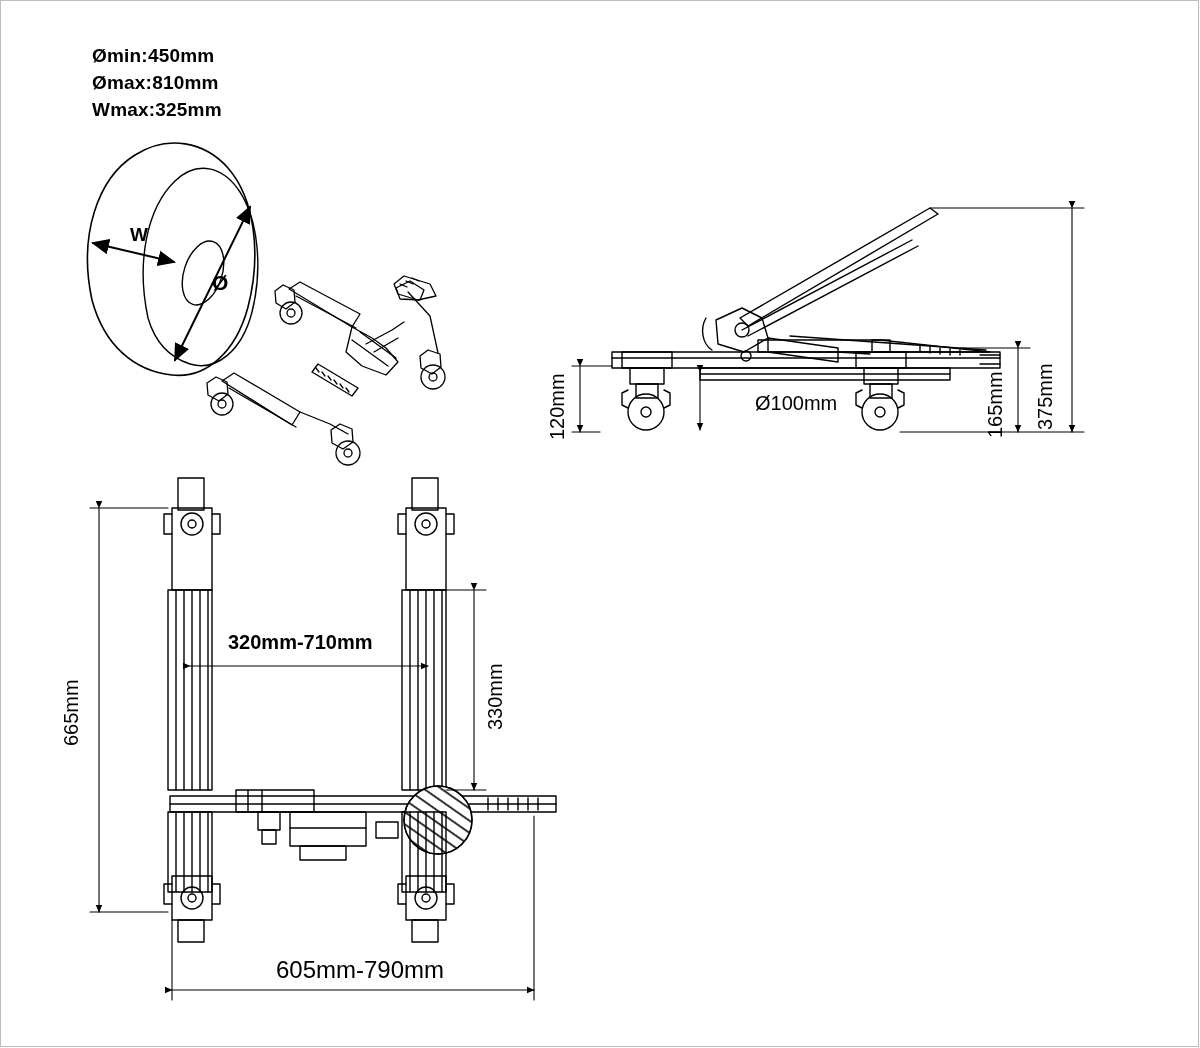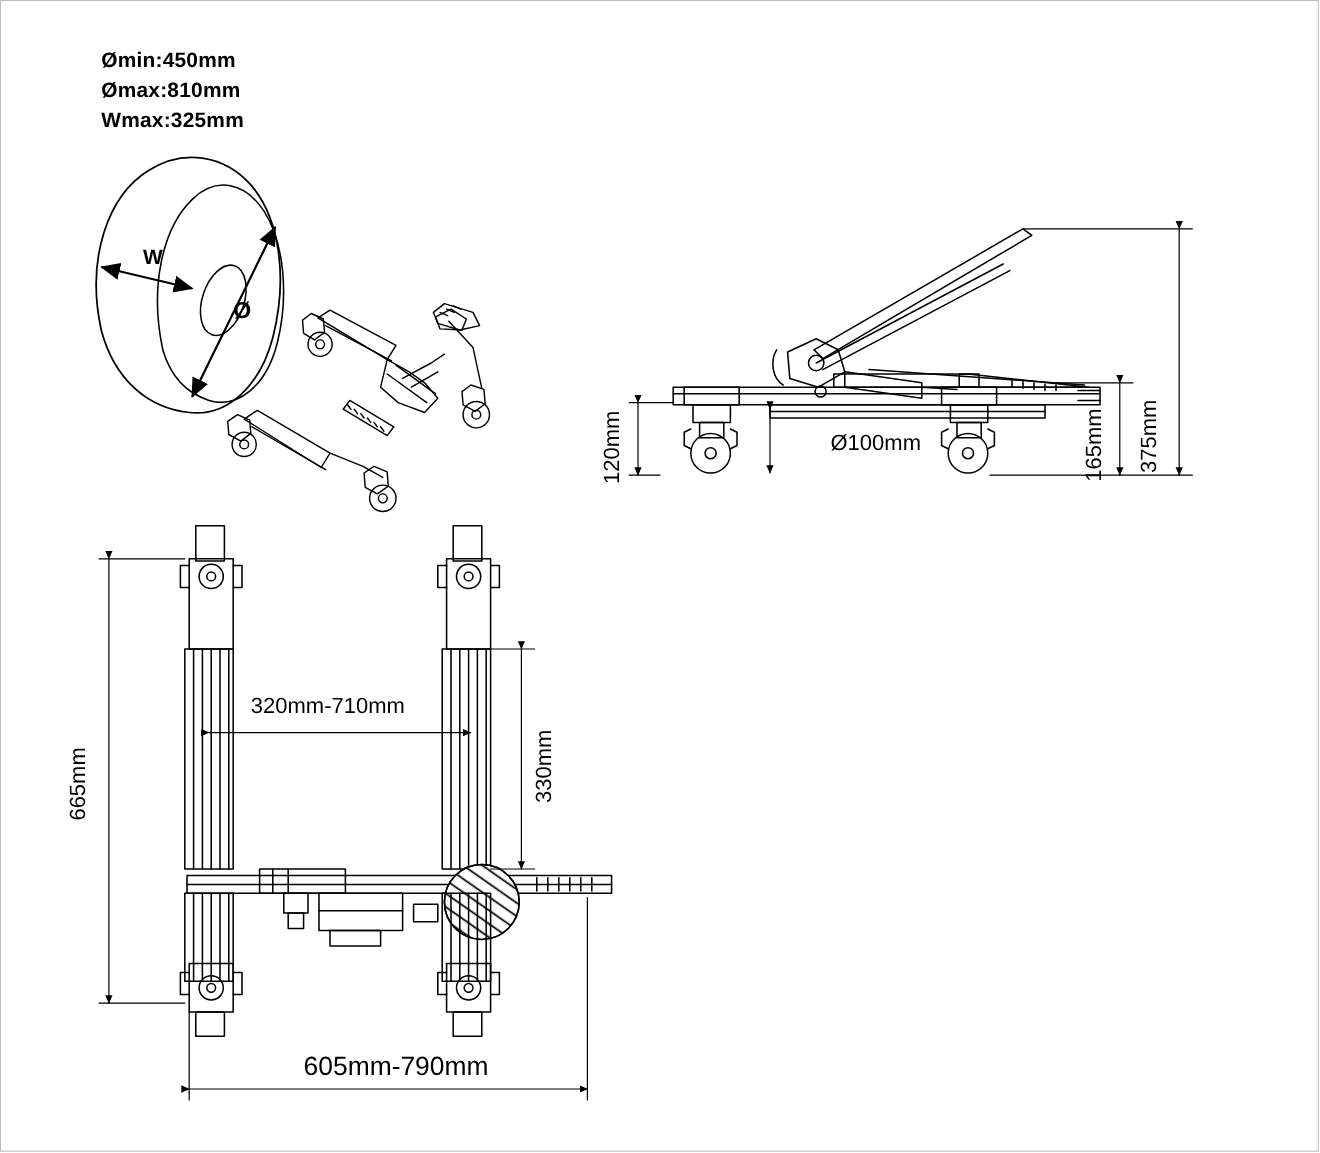--- a/index.html
+++ b/index.html
@@ -281,17 +281,17 @@
 
   <div class="label bold" style="left:130px; top:224px;">W</div>
   <div class="label bold" style="left:212px; top:271px; font-size:21px;">Ø</div>
 
   <div class="label" style="left: 1034px; top: 430px; font-size: 20px; transform-origin: 0px 0px; transform: rotate(-90deg);">375mm</div>
   <div class="label" style="left: 984px; top: 438px; font-size: 20px; transform-origin: 0px 0px; transform: rotate(-90deg);">165mm</div>
   <div class="label" style="left: 546px; top: 440px; font-size: 20px; transform-origin: 0px 0px; transform: rotate(-90deg);">120mm</div>
   <div class="label" style="left:707px; top:392px; font-size:20px;margin-left:48px;">Ø100mm</div>
 
   <div class="label" style="left: 60px; top: 746px; font-size: 20px; transform-origin: 0px 0px; transform: rotate(-90deg);">665mm</div>
-  <div class="label" style="left:228px; top:631px; font-size:20px;">320mm-710mm</div>
+  <div class="label" style="left:228px; top:631px; font-size:20px;font-weight:bold;">320mm-710mm</div>
   <div class="label" style="left: 484px; top: 730px; font-size: 20px; transform-origin: 0px 0px; transform: rotate(-90deg);">330mm</div>
   <div class="label" style="left:276px; top:956px; font-size:24px;">605mm-790mm</div>
 
 </div>
 
 </body></html>

